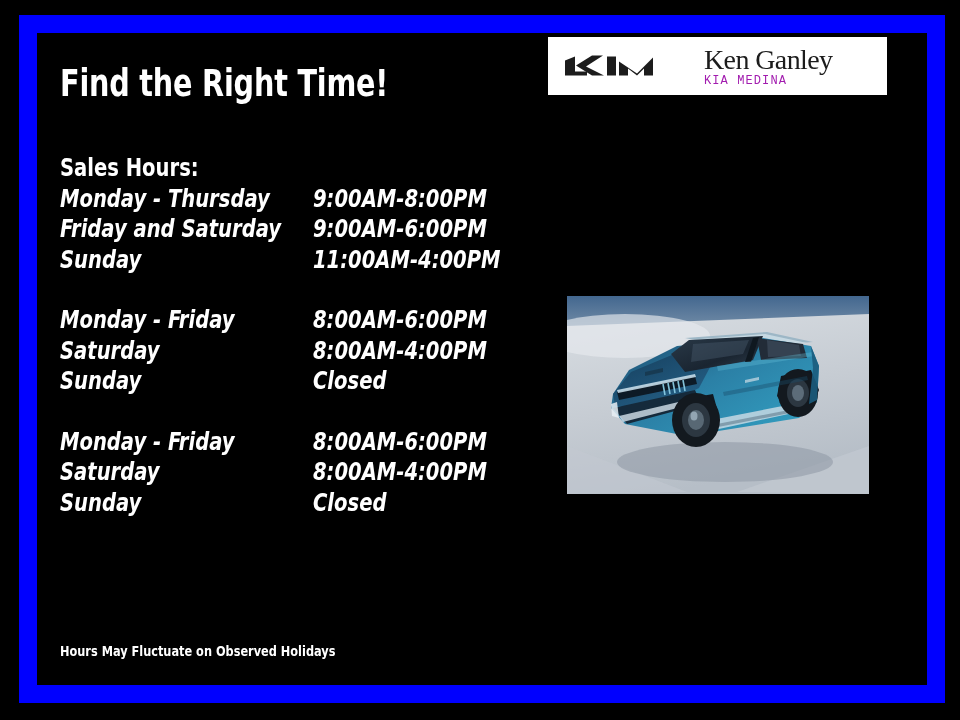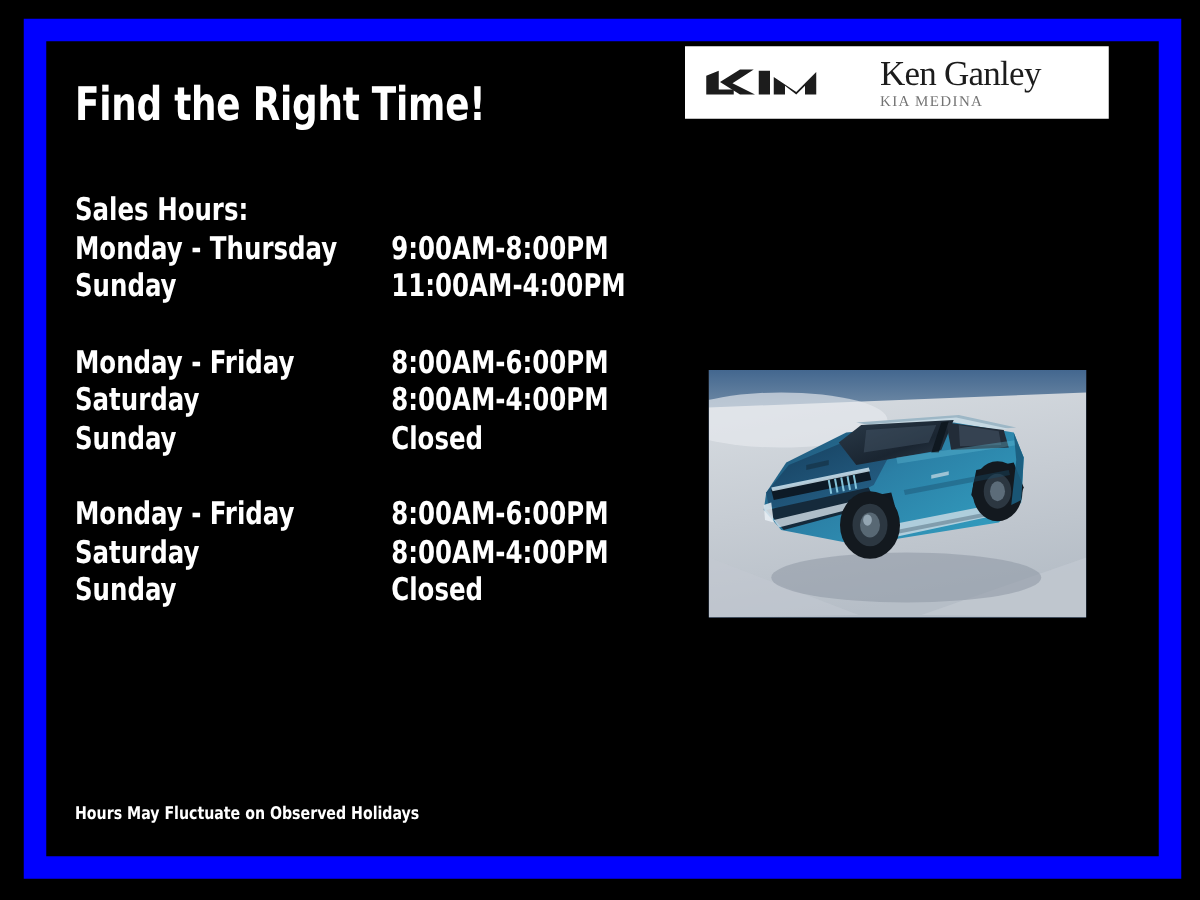--- a/index.html
+++ b/index.html
@@ -79,20 +79,21 @@
     font-family: "Liberation Sans Narrow", "DejaVu Sans Condensed", "Liberation Sans", sans-serif;
   }
   .section-heading > span,
   .hours-row > span {
     display: inline-block;
     transform: scaleX(0.87);
     transform-origin: left center;
   }
   .hours-row {
     position: relative;
+    font-style: italic;
   }
   .day-label {
     position: absolute;
     left: 0;
     top: 0;
   }
   .time-label {
     position: absolute;
     left: 253px;
     top: 0;
@@ -143,25 +144,25 @@
   #dealer-name {
     color: #1c1c1c;
     font-size: 28px;
     line-height: 29px;
     font-weight: normal;
     letter-spacing: -0.6px;
     font-family: Liberation Serif, serif;
     white-space: nowrap;
   }
   #dealer-sub {
-    color: #737373;
+    color: #a21caf;
     font-size: 12px;
     line-height: 14px;
     letter-spacing: 1.1px;
-    font-family: Liberation Serif, serif;
+    font-family: Liberation Mono, monospace;
     white-space: nowrap;
   }
 
   
   #vehicle-photo {
     position: absolute;
     left: 567px;
     top: 296px;
     width: 302px;
     height: 198px;
@@ -183,20 +184,24 @@
 
   <div id="hours-area">
 
     <div class="hours-section">
       <div class="section-heading">
         <span>Sales Hours:</span>
       </div>
       <div class="hours-row">
         <span class="day-label">Monday - Thursday</span>
         <span class="time-label">9:00AM-8:00PM</span>
+      </div>
+      <div class="hours-row">
+        <span class="day-label">Friday and Saturday</span>
+        <span class="time-label">9:00AM-6:00PM</span>
       </div>
       <div class="hours-row">
         <span class="day-label">Sunday</span>
         <span class="time-label">11:00AM-4:00PM</span>
       </div>
     </div>
 
     <div class="hours-section">
       <div class="hours-row">
         <span class="day-label">Monday - Friday</span>

